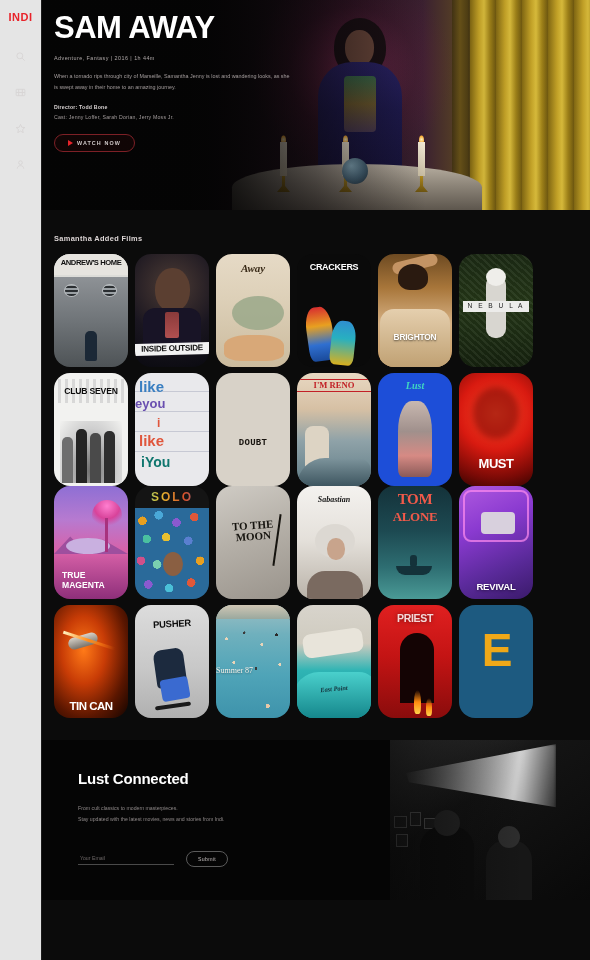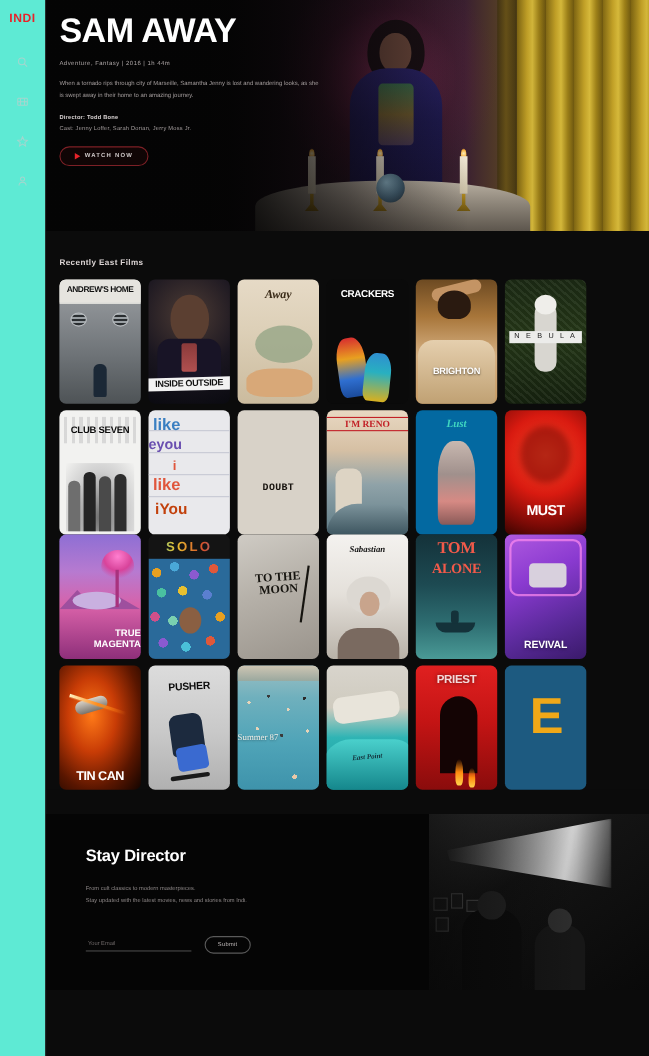--- a/index.html
+++ b/index.html
@@ -7,21 +7,21 @@
     width: 590px; height: 960px;
     background: #000;
     font-family: "Liberation Sans", sans-serif;
     overflow: hidden;
   }
   .app { position: relative; width: 590px; height: 960px; background: #050505; display: flex; }
 
   
   .sidebar {
     width: 42px; height: 960px; flex: 0 0 42px;
-    background: #5eead4;
+    background: #e5e5e5;
     display: flex; flex-direction: column; align-items: center;
     padding-top: 11px; gap: 0;
     border-right: 1px solid #1c1c1c;
   }
   .logo {
     color: #e8232a; font-size: 11px; font-weight: bold; letter-spacing: .5px;
     font-family: "Liberation Sans", sans-serif; margin-bottom: 18px;
   }
   .nav-ico {
     width: 30px; height: 30px; display: flex; align-items: center; justify-content: center;
@@ -117,21 +117,21 @@
     width: 0; height: 0; border-left: 5px solid #e8232a;
     border-top: 3.2px solid transparent; border-bottom: 3.2px solid transparent;
   }
   .watch-btn span { font-size: 5.4px; color: #cfc8c8; letter-spacing: 1.1px; font-weight: bold; }
 
   
   .content { padding: 0 12px; background: #0b0b0b; }
   .sec-title { font-size: 7.4px; color: #ddd6d6; letter-spacing: .35px; padding: 24px 0 11px 0; }
   .grid { display: grid; grid-template-columns: repeat(6, 74px); gap: 6px 7px; }
   .poster {
-    width: 74px; height: 113px; border-radius: 6px; overflow: hidden; position: relative;
+    width: 74px; height: 113px; border-radius: 16px; overflow: hidden; position: relative;
     cursor: pointer; background: #1a1a1a;
   }
   .poster .lbl {
     position: absolute; z-index: 5; color: #fff;
     font-family: "Liberation Sans", sans-serif; line-height: 1;
   }
 
   
   .footer { position: relative; height: 160px; margin-top: 22px; background: #050505; overflow: hidden; }
   .footer-photo { position: absolute; right: 0; top: 0; width: 200px; height: 160px;
@@ -218,47 +218,47 @@
   .p-club .grp i:nth-child(3){left:30px;height:50px;background:#4a4a4a;}
   .p-club .grp i:nth-child(4){left:44px;height:52px;background:#2e2e2e;}
 
   .p-like { background:#e9e9ec; }
   .p-like .rule { position:absolute; left:0; right:0; height:1px; background:#c7c9d4; }
   .p-like .lbl { position:absolute; font-weight:bold; }
   .p-like .t1 { top:6px; left:4px; font-size:15px; color:#3a7fc1; }
   .p-like .t2 { top:24px; left:0px; font-size:13px; color:#6a4fb0; }
   .p-like .t3 { top:44px; left:22px; font-size:12px; color:#e0563c; }
   .p-like .t4 { top:60px; left:4px; font-size:15px; color:#e0563c; }
-  .p-like .t5 { top:82px; left:6px; font-size:14px; color:#c2410c; }
+  .p-like .t5 { top:82px; left:6px; font-size:14px; color:#0f766e; }
 
   .p-doubt { background:#d8d2c8; }
   .p-doubt .lbl { top:66px; left:0; width:100%; text-align:center; font-size:9px; color:#18140f; font-family:Liberation Mono, monospace; font-weight:bold; letter-spacing:.3px; }
 
   .p-reno { background: linear-gradient(to bottom,#e8d8c2 0%,#d6c0a4 32%,#8fa2a8 60%,#5f7c86 100%); }
   .p-reno .lbl { top:6px; left:0; width:100%; text-align:center; font-size:8.6px; color:#c22026; font-weight:bold;
      font-family:"Liberation Serif", serif; border-top:1.5px solid #c22026; border-bottom:1.5px solid #c22026; padding:1px 0; }
   .p-reno .person { position:absolute; left:8px; bottom:18px; width:24px; height:42px; background:#ddd4c4; border-radius:8px 8px 0 0; }
   .p-reno .car { position:absolute; left:0; bottom:0; width:74px; height:28px; background:linear-gradient(to bottom,#7d949c,#3e5660); border-radius:30px 14px 0 0; }
 
-  .p-lust { background:#0369a1; }
+  .p-lust { background:#1d4ed8; }
   .p-lust .lbl { top:8px; left:0; width:100%; text-align:center; font-size:10px; color:#3fd6c0; font-family:"Liberation Serif", serif; font-style:italic; font-weight:bold; }
   .p-lust .stat { position:absolute; left:20px; top:28px; width:34px; height:76px; border-radius:40% 40% 12% 12%;
     background:linear-gradient(to bottom,#c8b8b0 0%,#a0908c 40%,#d68a84 72%,#8a5a58 100%); }
 
   .p-must { background: radial-gradient(circle at 50% 36%, #ff4a2a 0%, #d81a10 45%, #7a0a06 80%, #3a0400 100%); }
   .p-must .face { position:absolute; left:14px; top:14px; width:46px; height:52px; border-radius:50%; background:rgba(120,10,4,.55); filter:blur(3px); }
   .p-must .lbl { bottom:16px; left:0; width:100%; text-align:center; font-size:13px; font-weight:bold; letter-spacing:-.5px; }
 
   .p-magenta { background: linear-gradient(to bottom,#8e6fd4 0%,#b77ad0 30%,#d861a8 58%,#8e2f7a 100%); }
   .p-magenta .palm { position:absolute; right:6px; top:14px; width:30px; height:30px;
     background: radial-gradient(circle at 50% 20%, #ff7fd0 0%, #d8439a 45%, rgba(0,0,0,0) 70%); border-radius:50%; }
   .p-magenta .palm::after { content:""; position:absolute; left:13px; top:18px; width:3px; height:34px; background:#a8327e; }
   .p-magenta .mtn { position:absolute; left:0; top:46px; width:74px; height:22px; background:#9e4f9e; clip-path: polygon(0 100%,22% 20%,44% 100%,66% 34%,100% 100%); }
   .p-magenta .lake { position:absolute; left:12px; top:52px; width:44px; height:16px; border-radius:50%; background:#c9b0e0; }
-  .p-magenta .lbl { bottom:8px; left:8px; font-size:8.6px; font-weight:bold; line-height:1.25; text-align:right; }
+  .p-magenta .lbl { bottom:8px; left:8px; font-size:8.6px; font-weight:bold; line-height:1.25; text-align:left; }
 
   .p-solo { background:#141414;padding-left:24px; }
   .p-solo .lbl { top:5px; left:0; width:100%; text-align:center; font-size:12px; font-weight:bold; letter-spacing:2px;
     background:linear-gradient(90deg,#38c0b0,#e8c030,#d8502a,#5a7fd0); -webkit-background-clip:text; background-clip:text; color:transparent; }
   .p-solo .balls { position:absolute; left:0; top:22px; width:74px; height:91px; overflow:hidden;
     background:
       radial-gradient(circle 7px at 10% 14%, #e8a020 60%, transparent 62%),
       radial-gradient(circle 7px at 32% 8%, #4aa8d8 60%, transparent 62%),
       radial-gradient(circle 7px at 56% 16%, #8a5ad0 60%, transparent 62%),
       radial-gradient(circle 7px at 80% 10%, #e0583a 60%, transparent 62%),
@@ -426,21 +426,21 @@
         <div class="hero-cast">Cast: Jenny Loffer, Sarah Dorian, Jerry Moss Jr.</div>
         <div class="watch-btn">
           <i class="tri"></i>
           <span>WATCH NOW</span>
         </div>
       </div>
     </section>
 
     <div class="content">
 
-      <h2 class="sec-title">Recently East Films</h2>
+      <h2 class="sec-title">Samantha Added Films</h2>
       <div class="grid">
 
         <div class="poster p-andrews">
           <div class="bar"></div>
           <div class="lbl">ANDREW'S HOME</div>
           <div class="win w1"></div>
           <div class="win w2"></div>
           <div class="man"></div>
         </div>
 
@@ -606,21 +606,21 @@
           <i style="left:16px;top:0;width:11px;height:14px"></i>
           <i style="left:30px;top:6px;width:12px;height:11px"></i>
           <i style="left:2px;top:22px;width:12px;height:13px"></i>
         </div>
         <div class="silh-man"></div>
         <div class="silh-woman"></div>
       </div>
       <div class="footer-scrim"></div>
 
       <div class="footer-copy">
-        <div class="sc-title">Stay Director</div>
+        <div class="sc-title">Lust Connected</div>
         <div class="sc-line">From cult classics to modern masterpieces.</div>
         <div class="sc-line">Stay updated with the latest movies, news and stories from Indi.</div>
         <div class="sc-form">
           <input class="sc-input" type="text" placeholder="Your Email" style="">
           <button class="sc-submit">Submit</button>
         </div>
       </div>
     </footer>
 
   </div>

